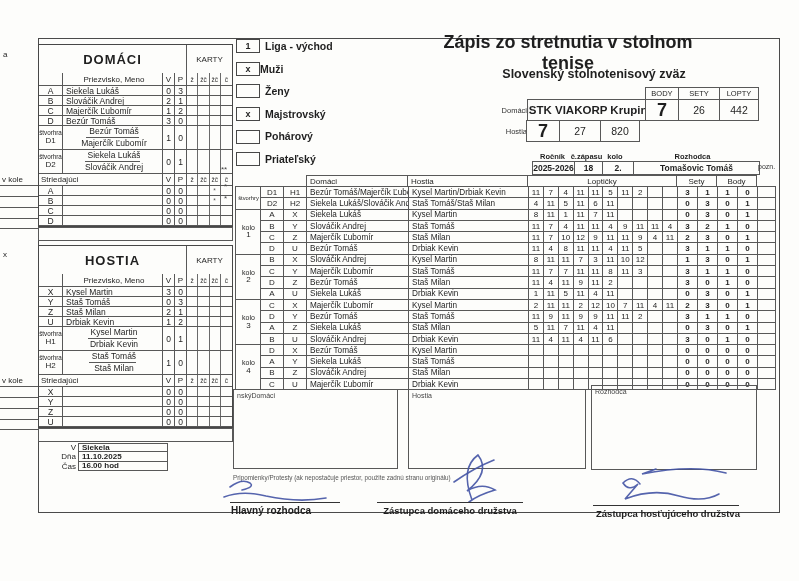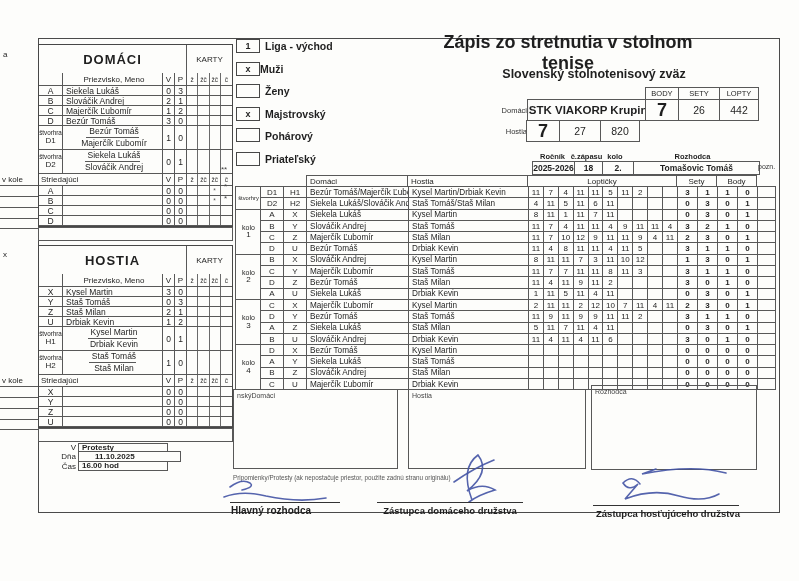--- a/index.html
+++ b/index.html
@@ -483,21 +483,21 @@
     <div style="display:flex;align-items:center;height:12px;margin-bottom:10.5px">
       <span class="bx2 ctr b" style="display:inline-flex;width:22px;height:12px;font-size:9px;background:#fdfdfb"></span>
       <span class="b" style="font-size:10.5px;margin-left:5px">Ženy</span>
     </div>
 
     <div style="display:flex;align-items:center;height:12px;margin-bottom:10.5px">
       <span class="bx2 ctr b" style="display:inline-flex;width:22px;height:12px;font-size:9px;background:#fdfdfb">x</span>
       <span class="b" style="font-size:10.5px;margin-left:5px">Majstrovský</span>
     </div>
 
-    <div style="display:flex;align-items:flex-end;height:12px;margin-bottom:10.5px">
+    <div style="display:flex;align-items:flex-start;height:12px;margin-bottom:10.5px">
       <span class="bx2 ctr b" style="display:inline-flex;width:22px;height:12px;font-size:9px;background:#fdfdfb"></span>
       <span class="b" style="font-size:10.5px;margin-left:5px">Pohárový</span>
     </div>
 
     <div style="display:flex;align-items:center;height:12px;margin-bottom:10.5px">
       <span class="bx2 ctr b" style="display:inline-flex;width:22px;height:12px;font-size:9px;background:#fdfdfb"></span>
       <span class="b" style="font-size:10.5px;margin-left:5px">Priateľský</span>
     </div>
   </div>
 
@@ -973,25 +973,25 @@
   </div>
 
 <div class="abs bx" style="left:233px;top:389px;width:165px;height:80px;font-size:7px;color:#444;padding:2px 3px">nskýDomáci</div>
 <div class="abs bx" style="left:408px;top:389px;width:178px;height:80px;font-size:7px;color:#444;padding:2px 3px">Hostia</div>
 <div class="abs bx" style="left:591px;top:385px;width:166px;height:85px;font-size:7px;color:#444;padding:2px 3px">Rozhodca</div>
 <div class="abs" style="left:233px;top:474px;font-size:6.3px;color:#555">Pripomienky/Protesty (ak nepostačuje priestor, použite zadnú stranu originálu)</div>
 
 <div class="abs" style="left:50px;top:443px">
   <div class="flex" style="height:9.3px;align-items:stretch">
     <span class="ctr" style="width:26px;font-size:8px;justify-content:flex-end;padding-right:2px">V</span>
-    <span class="bx b" style="width:85px;font-size:8px;display:flex;align-items:center;padding-left:3px">Protesty</span>
+    <span class="bx b" style="width:85px;font-size:8px;display:flex;align-items:center;padding-left:3px">Siekela</span>
   </div>
   <div class="flex" style="height:9.3px;align-items:center">
     <span class="ctr" style="width:26px;font-size:8px;justify-content:flex-end;padding-right:2px">Dňa</span>
-    <span class="bx b" style="width:85px;font-size:8px;display:flex;align-items:center;padding-left:16px;margin-top:-1px">11.10.2025</span>
+    <span class="bx b" style="width:85px;font-size:8px;display:flex;align-items:center;padding-left:3px;margin-top:-1px">11.10.2025</span>
   </div>
   <div class="flex" style="height:9.3px;align-items:stretch">
     <span class="ctr" style="width:26px;font-size:8px;justify-content:flex-end;padding-right:2px">Čas</span>
     <span class="bx b" style="width:85px;font-size:8px;display:flex;align-items:center;padding-left:3px;margin-top:-1px">16.00 hod</span>
   </div>
 </div>
 
 <svg class="abs" style="left:222px;top:477px" width="125" height="28" viewBox="0 0 125 28">
   <path class="sig" d="M8 10 q12 -9 20 -4 q5 4 -8 7"></path>
   <path class="sig" d="M2 20 q18 -7 42 -1 q32 7 60 2"></path>

